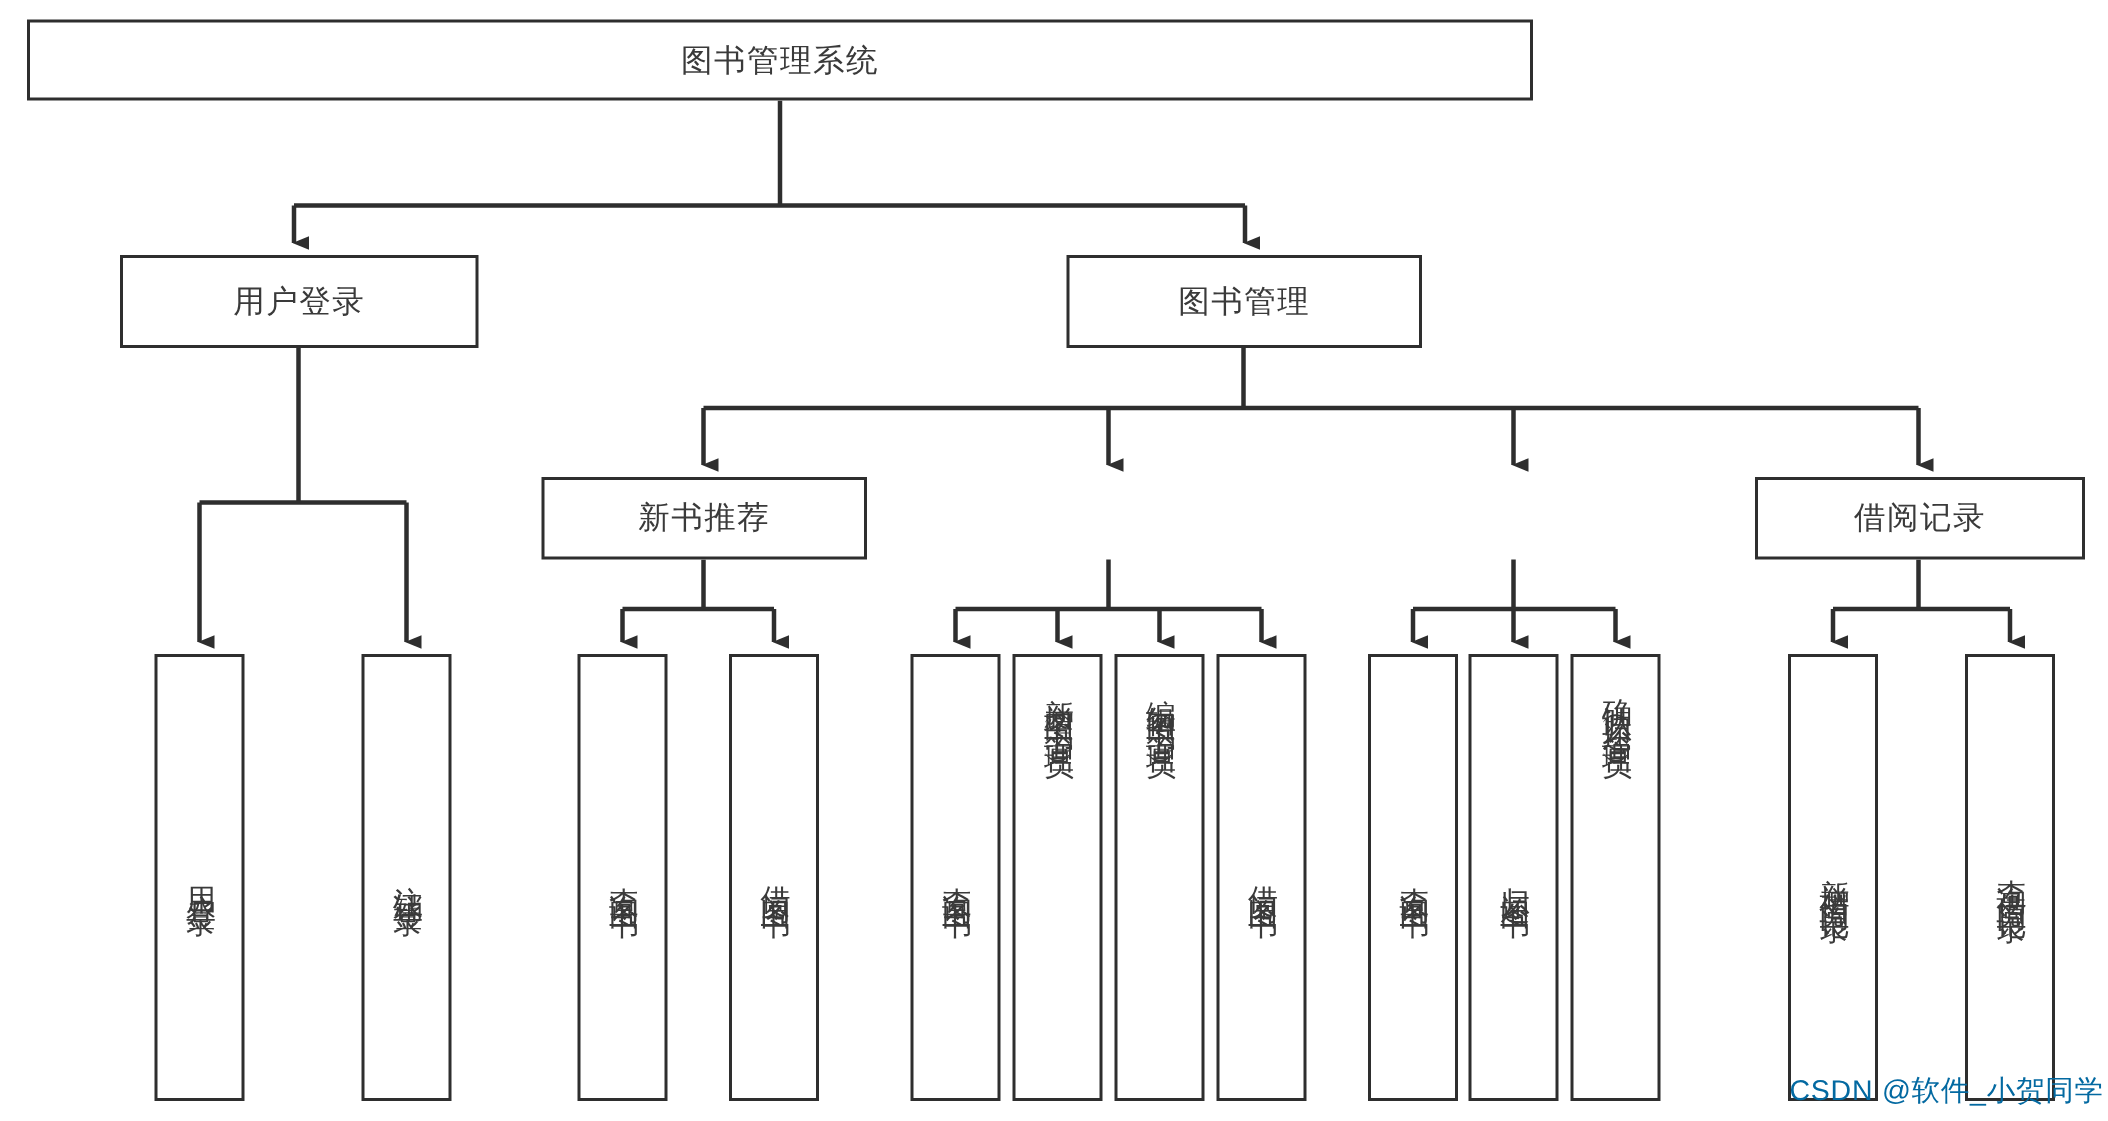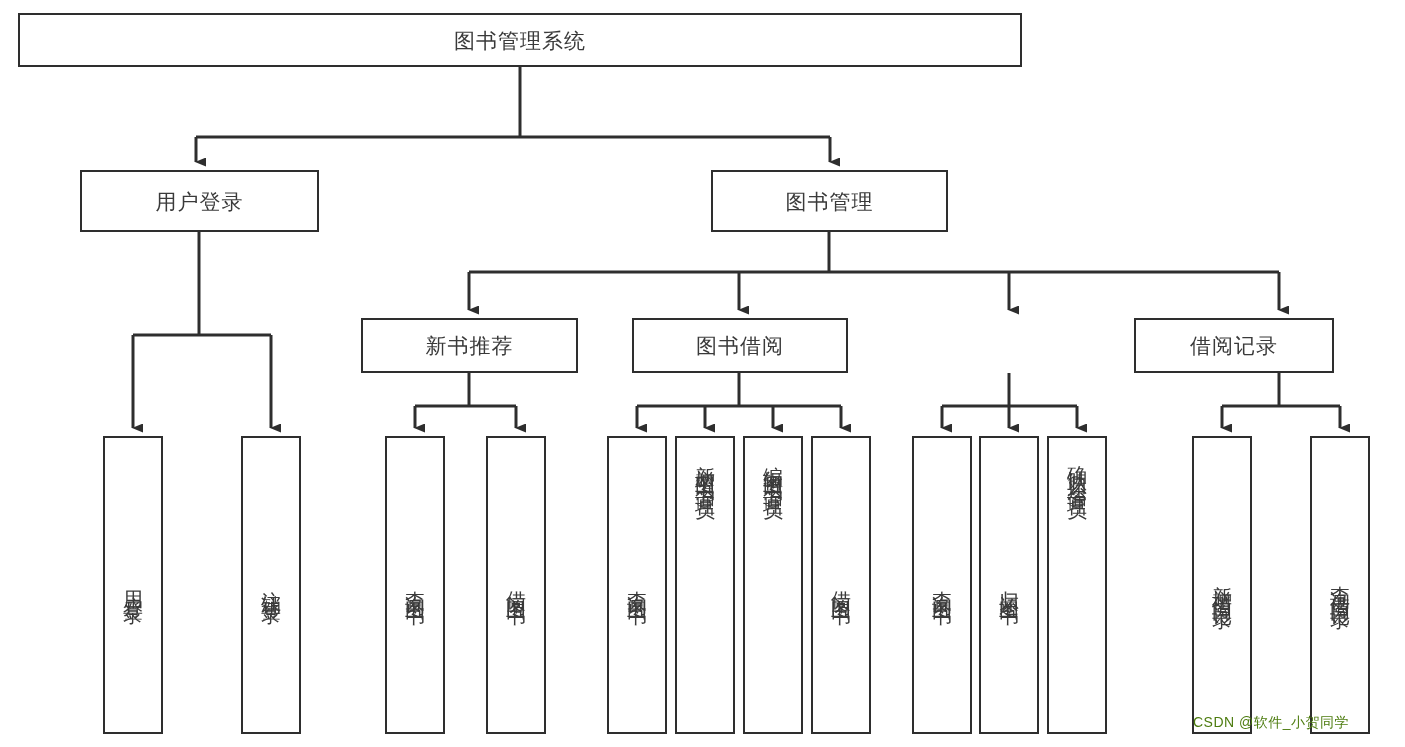--- a/index.html
+++ b/index.html
@@ -31,22 +31,22 @@
     writing-mode:vertical-rl;
     text-orientation:upright;
     font-size:20px;
     letter-spacing:5px;
     line-height:1.05;
     white-space:nowrap;
   }
   .node.v.mid{align-items:center;padding-top:0;}
   #watermark{
     position:absolute;
-    color:#4d7c0f;
-    font-size:14px;
+    color:#0369a1;
+    font-size:19px;
     white-space:nowrap;
     letter-spacing:0.5px;
     pointer-events:none;
   }
 </style>
 </head>
 <body>
 
 <div id="stage">
 
@@ -107,24 +107,21 @@
   <div class="node h" style="left:80px;top:170px;width:239px;height:62px;">
     <span class="lbl">用户登录</span>
   </div>
   <div class="node h" style="left:361px;top:318px;width:217px;height:55px;">
     <span class="lbl">新书推荐</span>
   </div>
 
   <div class="node h" style="left:711px;top:170px;width:237px;height:62px;">
     <span class="lbl">图书管理</span>
   </div>
-  <div class="node h" style="left:632px;top:318px;width:216px;height:55px;">
-    <span class="lbl">图书借阅</span>
-  </div>
-  <div class="node h" style="left:1134px;top:318px;width:200px;height:55px;">
+  <div class="node h" style="left:1170px;top:318px;width:220px;height:55px;">
     <span class="lbl">借阅记录</span>
   </div>
 
   <div class="node v mid" style="left:103px;top:436px;width:60px;height:298px;">
     <span class="lbl">用户登录</span>
   </div>
   <div class="node v mid" style="left:241px;top:436px;width:60px;height:298px;">
     <span class="lbl">注销登录</span>
   </div>
 

